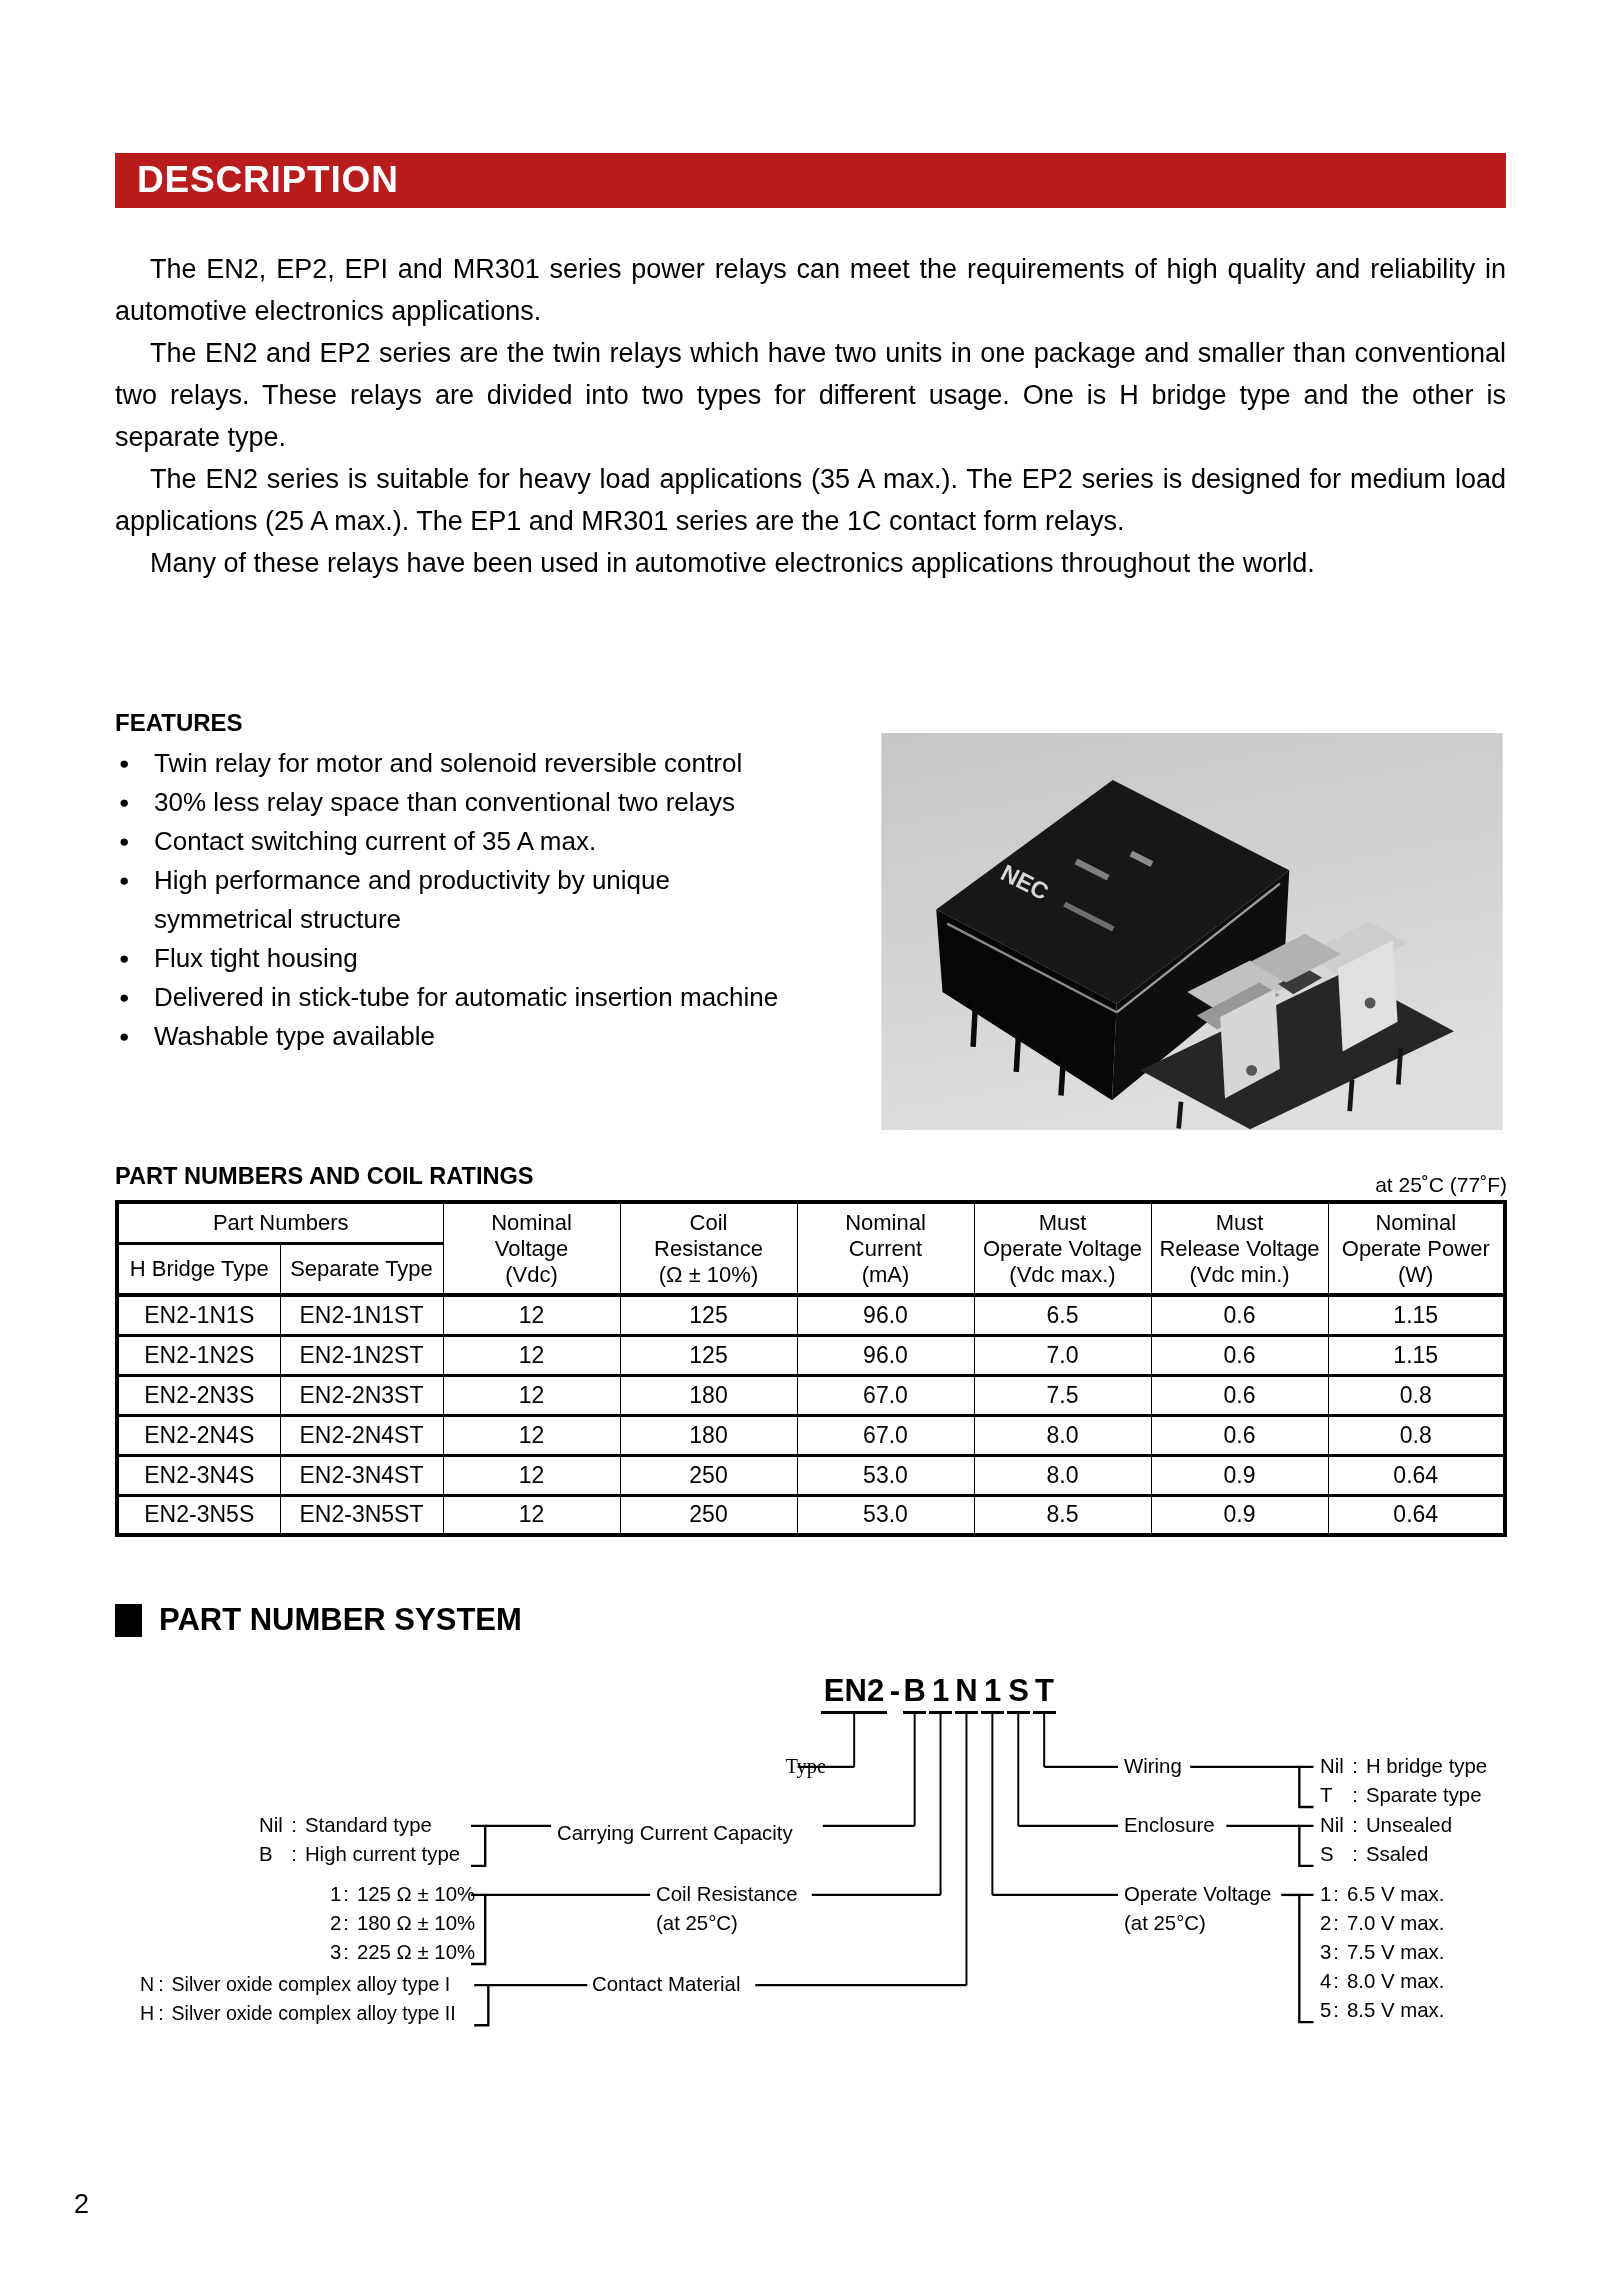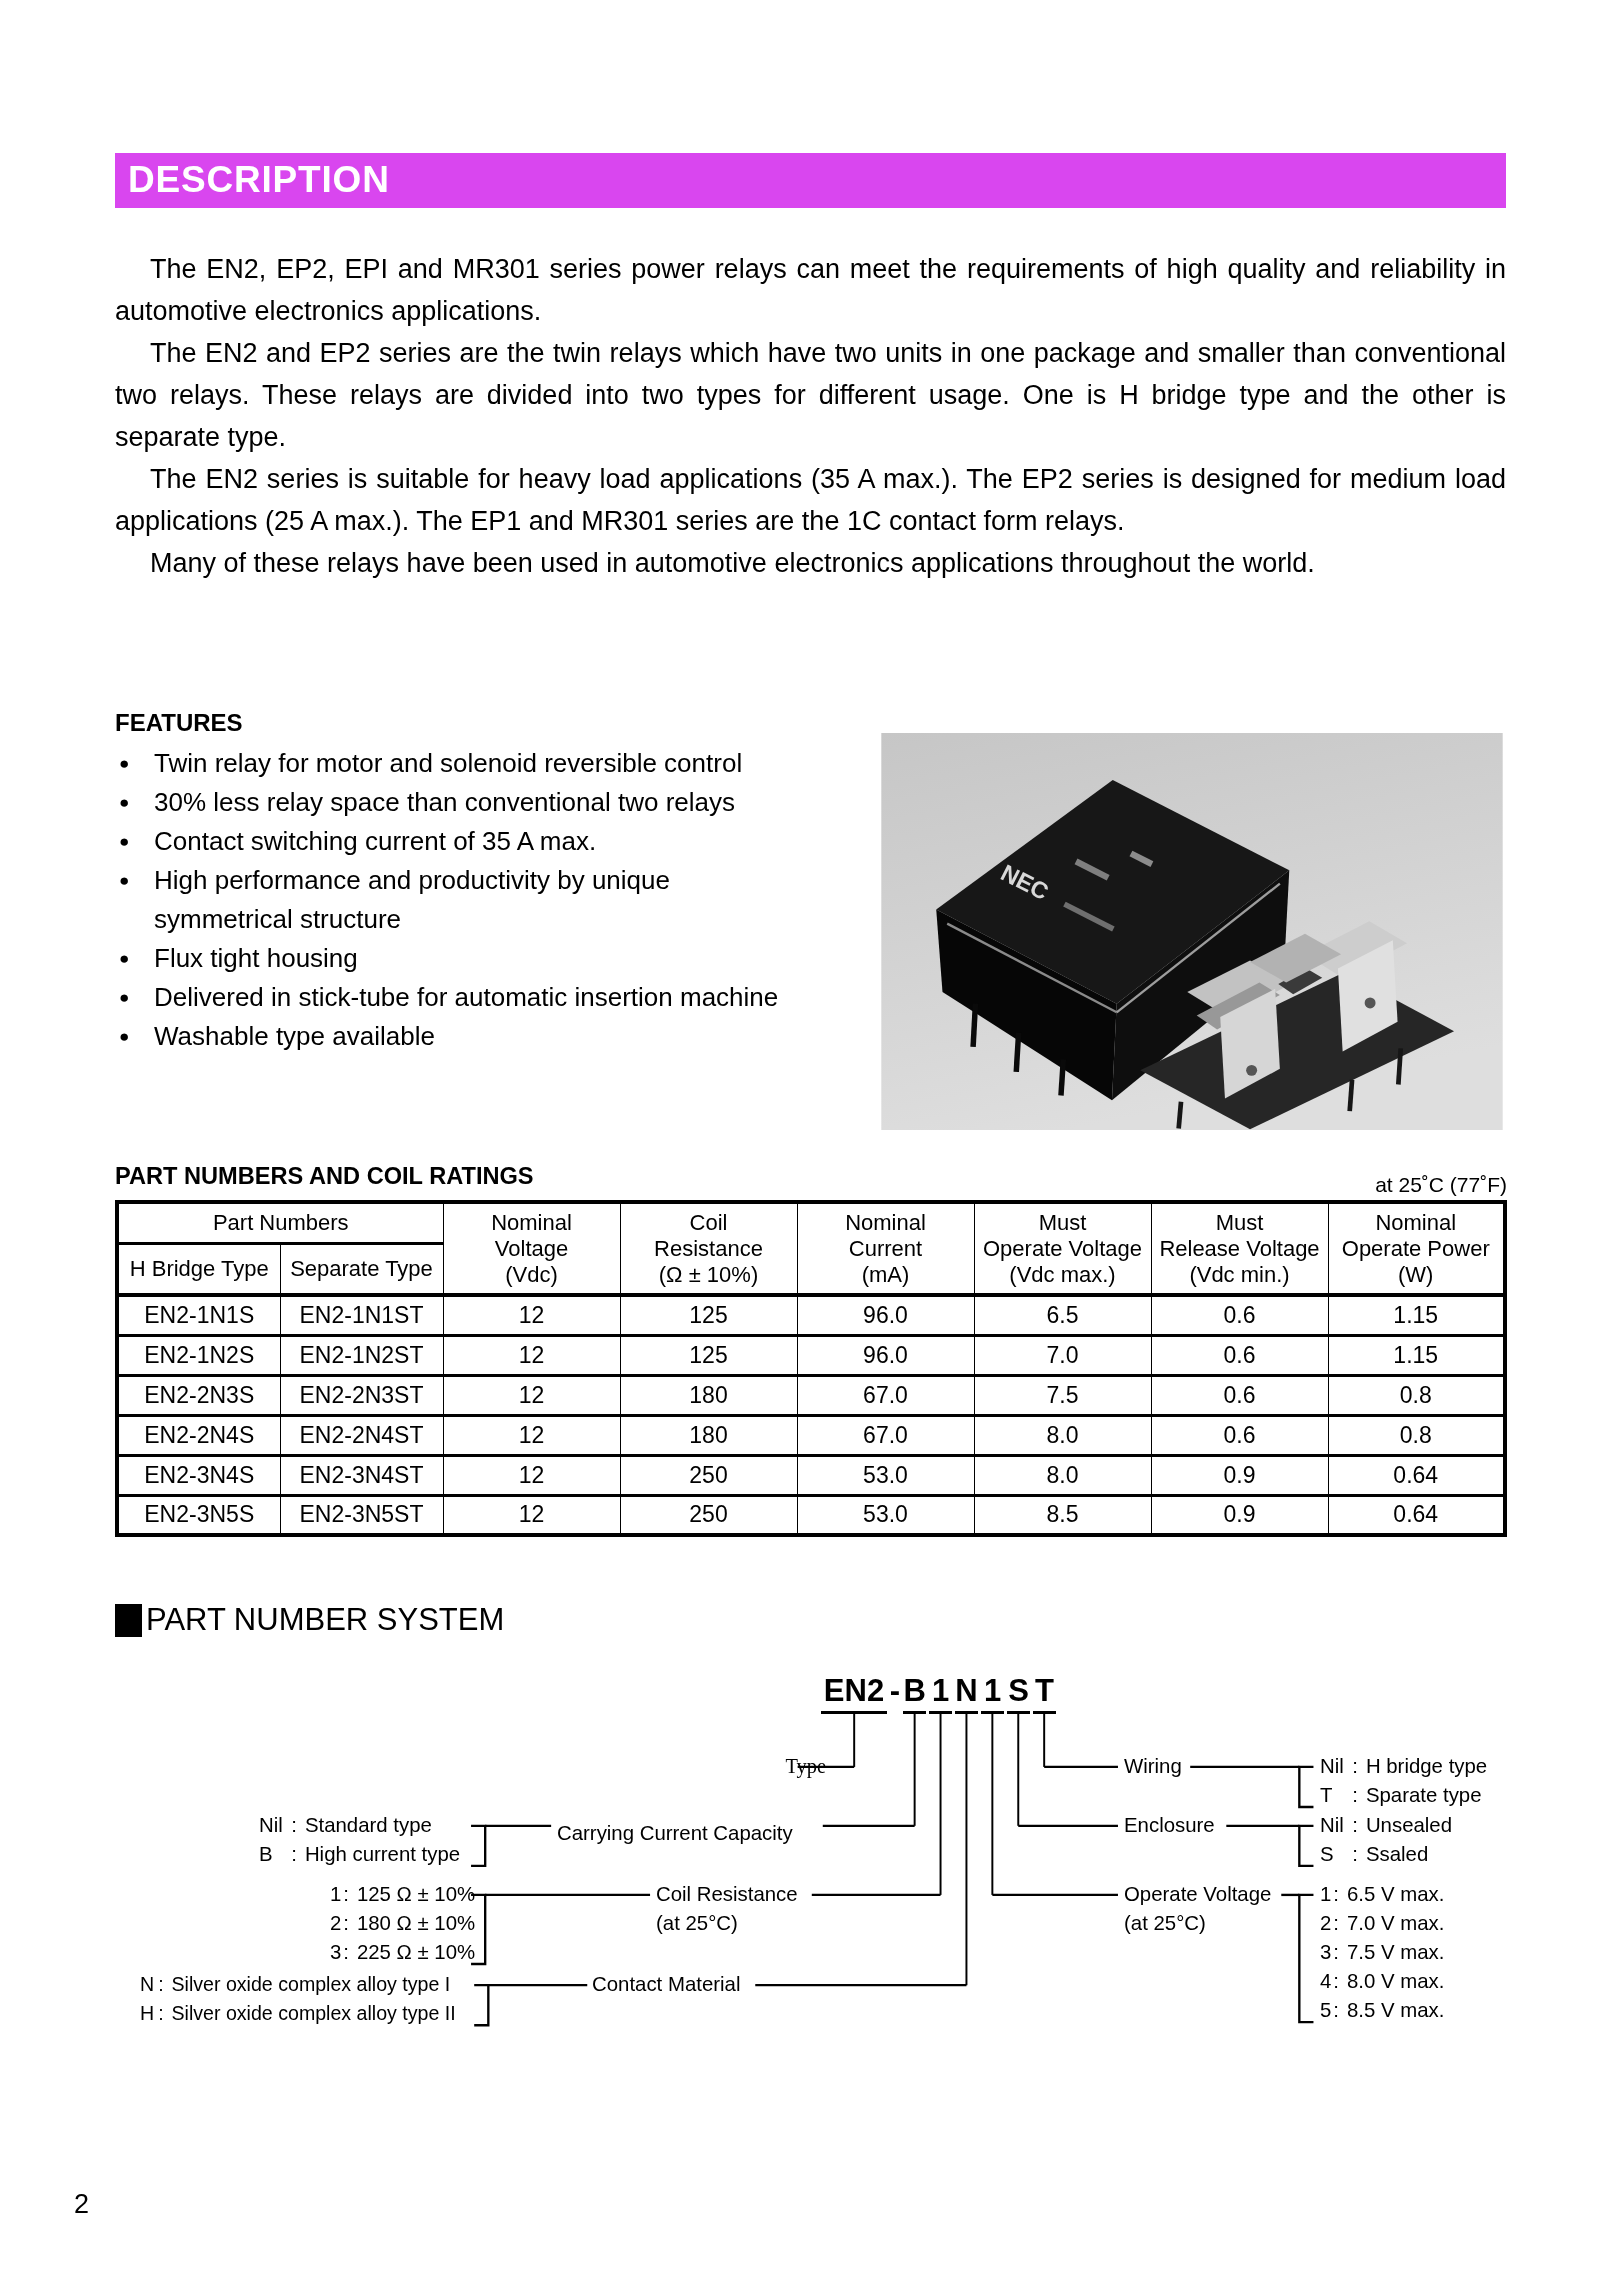--- a/index.html
+++ b/index.html
@@ -1,23 +1,23 @@
 <!DOCTYPE html>
 <html style="font-size:12.6px"><head>
 <meta charset="utf-8">
 <style>
   * { margin:0; padding:0; box-sizing:border-box; }
   html,body { background:#fff; }
   .page { position:relative; width:1622px; height:2295px; background:#ffffff;
           font-family:"Liberation Sans", sans-serif; color:#000; overflow:hidden; }
 
   
-  .section-bar { position:absolute; left:115px; width:1391px; height:55px; background:#d946ef;
+  .section-bar { position:absolute; left:115px; width:1391px; height:55px; background:#b91c1c;
                  color:#ffffff; font-size:37px; font-weight:bold; line-height:53px;
-                 padding-left:13px; letter-spacing:0.8px; }
+                 padding-left:22px; letter-spacing:0.8px; }
   #desc-bar   { top:153px; }
   #series-bar { top:646px; }
 
   
   .desc-text { position:absolute; left:115px; top:248px; width:1391px; }
   .desc-text p { font-size:27px; line-height:42px; text-align:justify; text-indent:35px; }
 
   
   .features-heading { position:absolute; left:115px; top:709px; font-size:24px; font-weight:bold; }
   .features { position:absolute; left:119px; top:744px; width:754px; list-style:none; }
@@ -33,22 +33,22 @@
   table.ratings { position:absolute; left:115px; top:1200px; width:1391px;
                   border-collapse:collapse; table-layout:fixed; border:4.7px solid #000; }
   table.ratings th, table.ratings td { border:1.6px solid #000; text-align:center; vertical-align:middle; }
   table.ratings thead th { font-size:22px; font-weight:normal; line-height:26px; white-space:pre-line; }
   table.ratings th.group-th { height:41px; border-bottom:3.9px solid #000; }
   table.ratings tr.sub th { height:52px; border-bottom:4.7px solid #000; }
   table.ratings th.col-th { border-bottom:4.7px solid #000; }
   table.ratings tbody td { height:40px; font-size:23px; border-top:3.1px solid #000; border-bottom:3.1px solid #000; }
 
   
-  .pns-heading { position:absolute; left:115px; top:1602px; font-size:31px; font-weight:normal;
-                 display:flex; align-items:center; gap:4px; }
+  .pns-heading { position:absolute; left:115px; top:1602px; font-size:31px; font-weight:bold;
+                 display:flex; align-items:center; gap:17px; }
   .pns-square { width:27px; height:33px; background:#000; }
 
   .pnd { position:absolute; left:0; top:1649px; width:1418px; height:440px; font-size:20.4px; }
   .pnd svg.lines { position:absolute; left:0; top:0; }
   .pn { position:absolute; left:821px; top:23.6px; display:flex; gap:2.4px; font-size:31px;
         font-weight:bold; }
   .pn span { display:inline-block; text-align:center; height:41px; }
   .pn .u { border-bottom:3.1px solid #000; }
   .pn .seg-en2 { width:66px; } .pn .seg-hy { width:11px; } .pn .seg-c { width:23.6px; }
 

